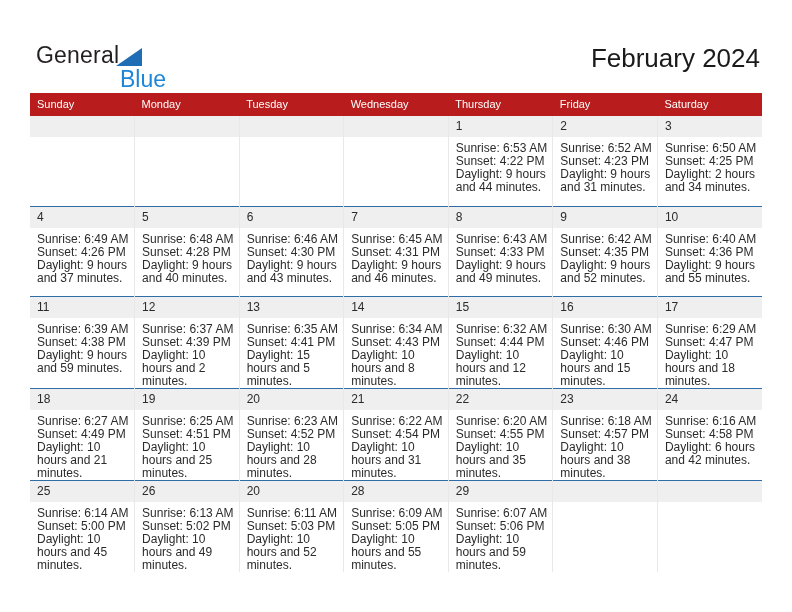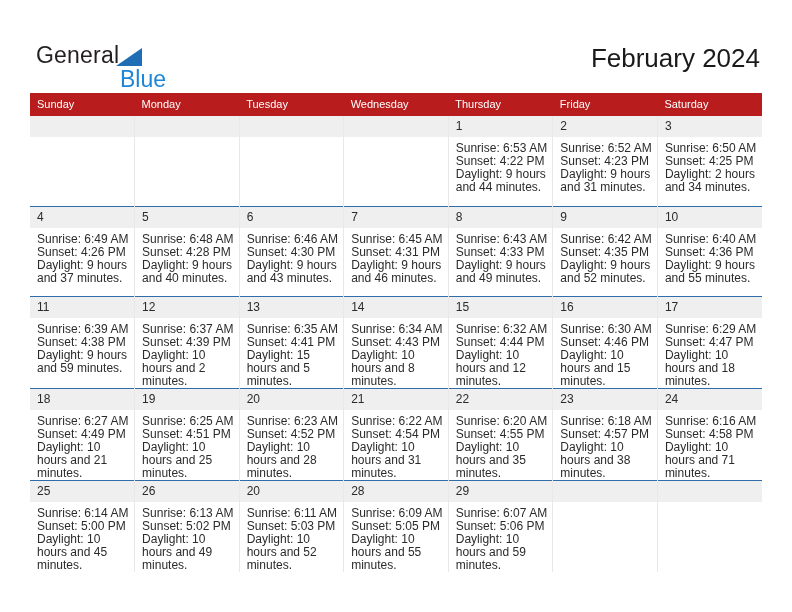--- a/index.html
+++ b/index.html
@@ -360,21 +360,21 @@
               <div class="">Sunrise: 6:18 AM</div>
               <div class="">Sunset: 4:57 PM</div>
               <div class="wrap">Daylight: 10 hours and 38 minutes.</div>
             </div>
           </td>
           <td>
             <div class="daynum">24</div>
             <div class="info">
               <div class="">Sunrise: 6:16 AM</div>
               <div class="">Sunset: 4:58 PM</div>
-              <div class="wrap">Daylight: 10 hours and 71 minutes.</div>
+              <div class="wrap">Daylight: 6 hours and 42 minutes.</div>
             </div>
           </td>
         </tr>
         <tr class="week">
           <td>
             <div class="daynum">25</div>
             <div class="info">
               <div class="">Sunrise: 6:14 AM</div>
               <div class="">Sunset: 5:00 PM</div>
               <div class="wrap">Daylight: 10 hours and 45 minutes.</div>

